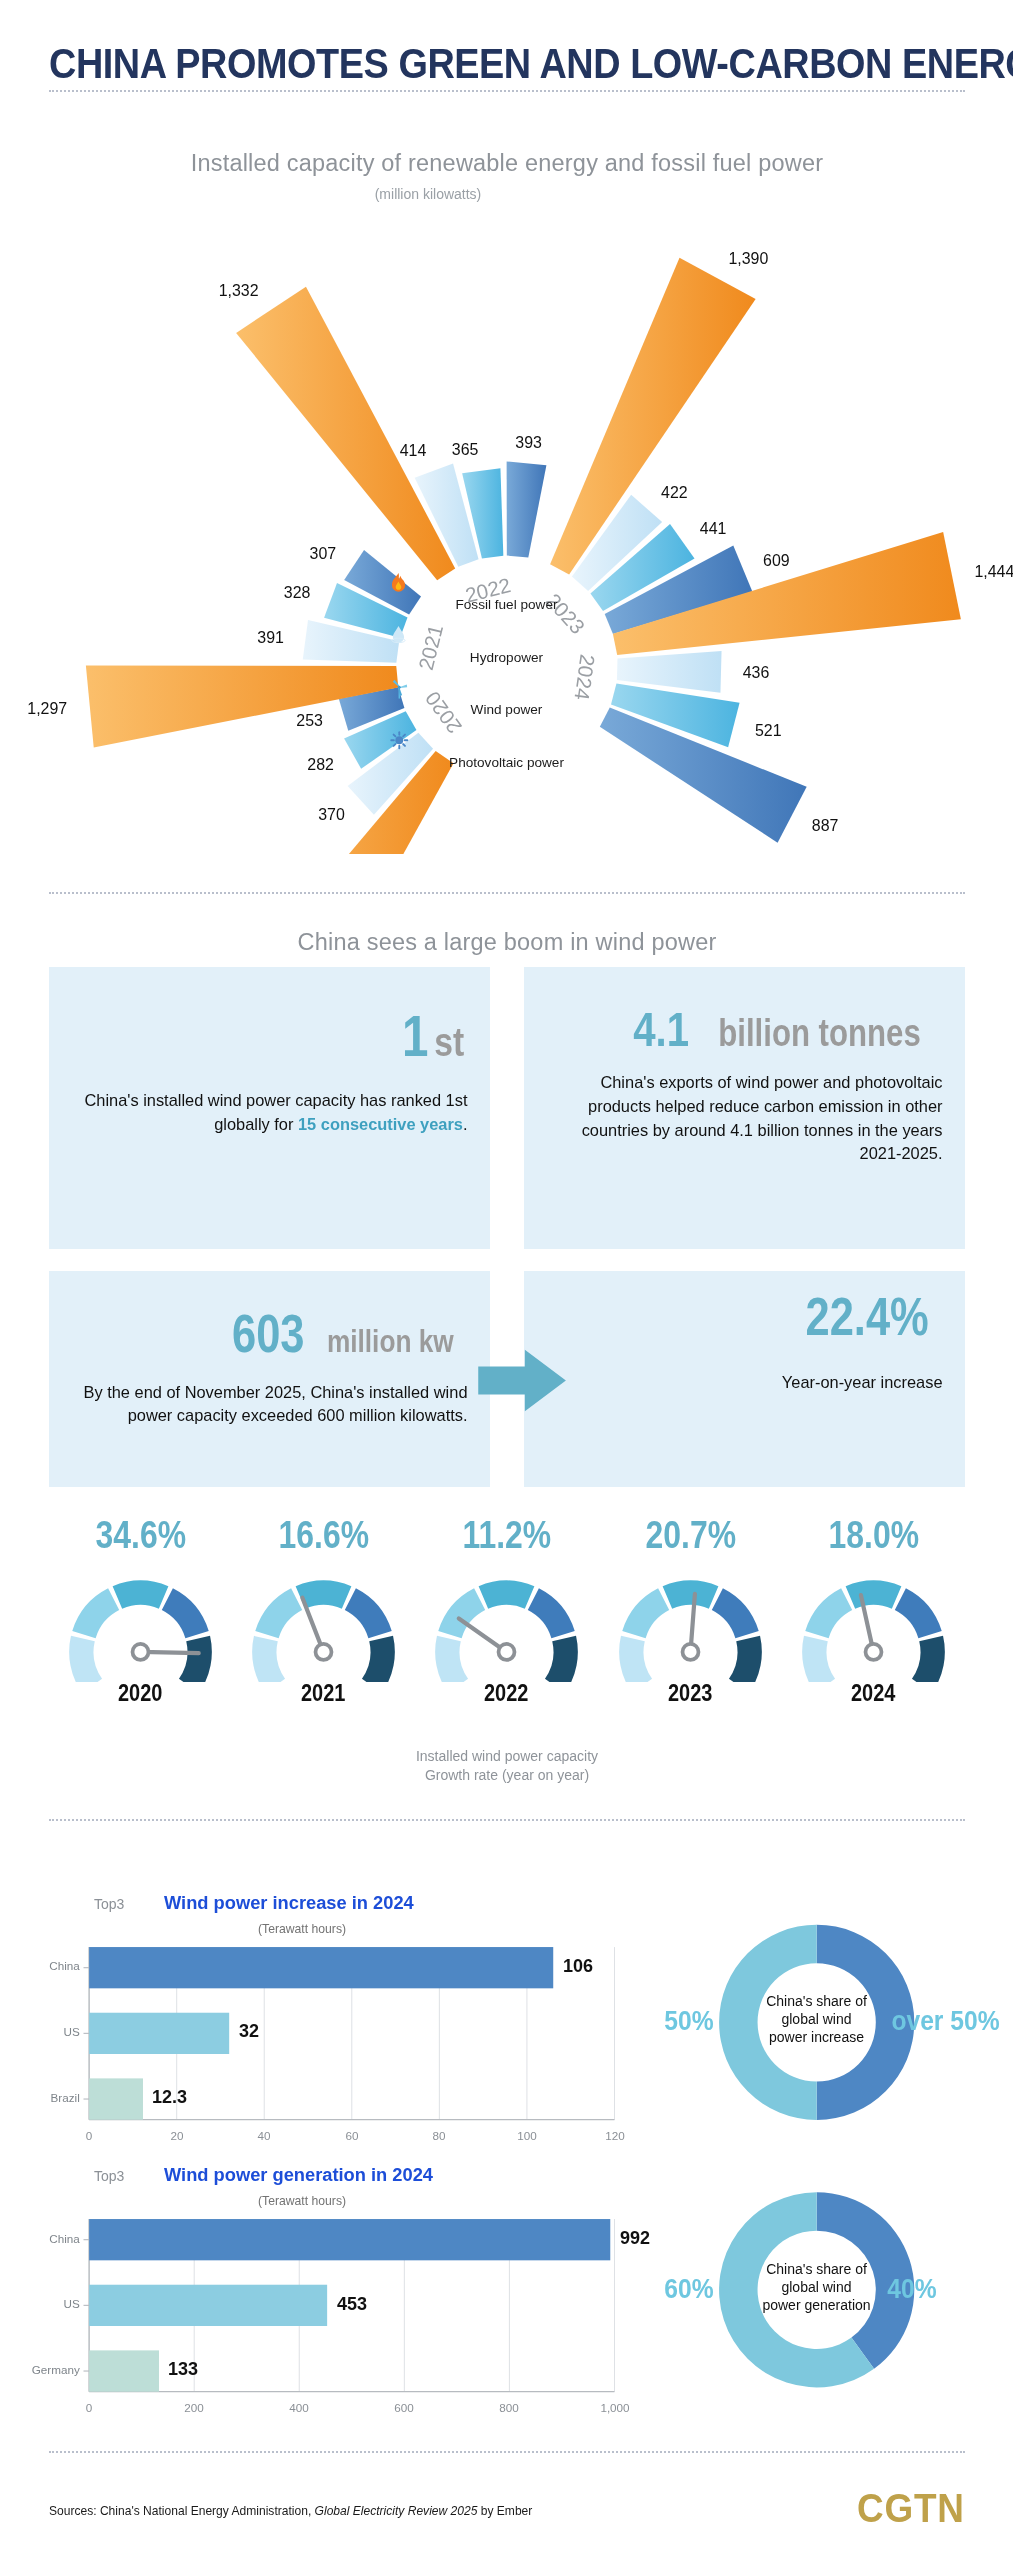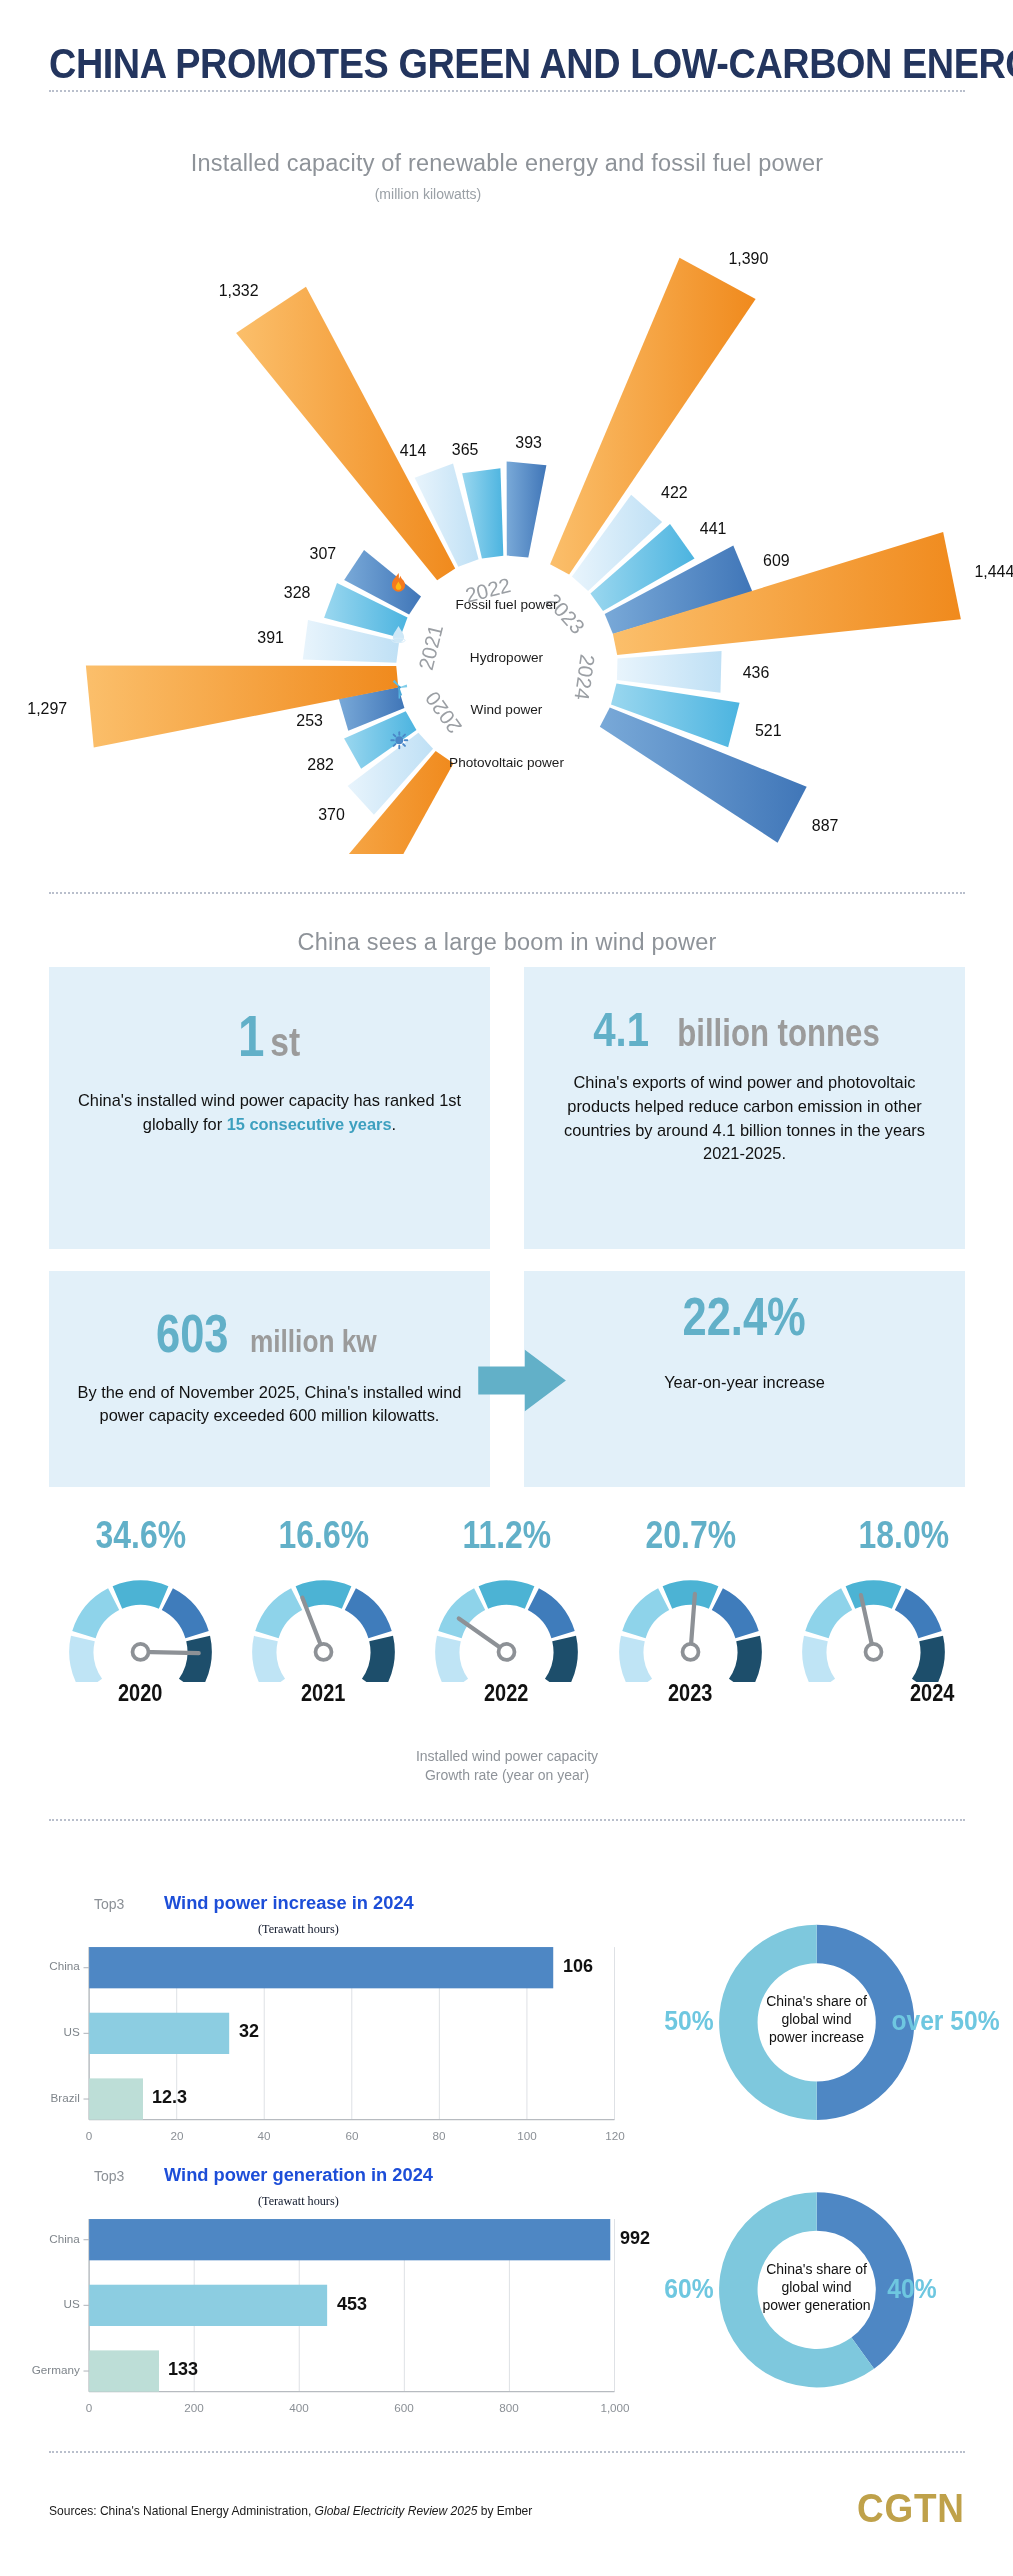--- a/index.html
+++ b/index.html
@@ -44,21 +44,21 @@
   .legend { position:absolute; left:389px; top:375px; width:235px; text-align:center; }
   .legend .row { margin-bottom:12.2px; }
   .legend .ic { display:block; height:24.4px; line-height:24.4px; font-size:20px; }
   .legend .lb { display:block; font-size:13.6px; color:#1c1c1c; margin-top:0.9px;
                 font-family:"Liberation Sans",sans-serif; }
 
   
   .cards { position:absolute; left:49px; width:916px; }
   .card {
     background:#e2f0f9; position:absolute;
-    text-align:center; padding:19px 22.5px;
+    text-align:right; padding:19px 22.5px;
   }
   .bignum {
     font-family:"Liberation Sans Narrow","Liberation Sans",sans-serif;
     font-weight:bold; color:#62b0c8; line-height:1;
     transform:scaleX(0.82); transform-origin:center;
     display:inline-block;
   }
   .bigunit {
     font-family:"Liberation Sans Narrow","Liberation Sans",sans-serif;
     font-weight:bold; color:#9b9b9b; line-height:1;
@@ -85,22 +85,22 @@
   }
   .gcap {
     position:absolute; left:0; width:1014px; text-align:center;
     font-family:"Liberation Sans Narrow","Liberation Sans",sans-serif;
     font-size:14px; color:#8e9399; line-height:1.3;
   }
   .btop3 { position:absolute; font-size:14px; color:#8b9096;
            font-family:"Liberation Sans Narrow","Liberation Sans",sans-serif; }
   .btitle { position:absolute; font-size:18.3px; font-weight:bold; color:#1d4ed8;
             font-family:"Liberation Sans",sans-serif; }
-  .bunit { position:absolute; font-size:12.2px; color:#0f172a;
-           font-family:Liberation Serif, serif; }
+  .bunit { position:absolute; font-size:12.2px; color:#737373;
+           font-family:Liberation Sans, sans-serif; }
   .bcat { position:absolute; font-size:11.7px; color:#7f858b; text-align:right;
           font-family:"Liberation Sans",sans-serif; }
   .bval { position:absolute; font-size:18px; font-weight:bold; color:#111;
           font-family:"Liberation Sans",sans-serif; }
   .btick { position:absolute; font-size:11.7px; color:#8b9096; text-align:center;
            font-family:"Liberation Sans",sans-serif; }
 
   .donutlabel {
     position:absolute; font-family:"Liberation Sans Narrow","Liberation Sans",sans-serif;
     font-weight:bold; font-size:28px; color:#6ec7e0; white-space:nowrap;
@@ -344,21 +344,21 @@
          <path d="M27.744444634036604 143.59180916267948 A76 76 0 0 1 15.94787507632212 82.90371986986628 L41.281496760738236 88.75244728280676 A50 50 0 0 0 49.0423977855504 128.6788218175523 Z" fill="#bfe4f5"></path>
             <path d="M17.320838546809313 77.77975044107198 A76 76 0 0 1 55.496722019794454 32.283504161684036 L67.30047501302266 55.449673790581606 A50 50 0 0 0 42.18476220184823 85.38141476386315 Z" fill="#8ed3ea"></path>
             <path d="M60.304434234815204 30.04163113761453 A76 76 0 0 1 119.69556576518482 30.041631137614544 L109.5365564244637 53.974757327377986 A50 50 0 0 0 70.46344357553632 53.97475732737798 Z" fill="#4cb3d4"></path>
             <path d="M124.50327798020555 32.28350416168405 A76 76 0 0 1 162.6791614531907 77.779750441072 L137.81523779815177 85.38141476386316 A50 50 0 0 0 112.69952498697734 55.44967379058161 Z" fill="#3f7cbb"></path>
             <path d="M164.05212492367787 82.90371986986626 A76 76 0 0 1 152.25555536596337 143.5918091626795 L130.9576022144496 128.67882181755232 A50 50 0 0 0 138.71850323926176 88.75244728280676 Z" fill="#1d4e6b"></path>
          <line x1="90" y1="100" x2="94.7" y2="38.2" stroke="#8d9196" stroke-width="4.5" stroke-linecap="round"></line>
          <circle cx="90" cy="100" r="8.5" fill="#fff" stroke="#8d9196" stroke-width="4"></circle>
        </svg>
        <div><span class="gyear">2023</span></div>
         </div>
-        <div class="gauge" style="left: 740px; top: 0px; text-align: right;">
+        <div class="gauge" style="left: 740px; top: 0px;">
           <div><span class="gpct">18.0%</span></div>
        <svg width="169" height="124" style="display:block;margin-top:3.8px" viewBox="0 0 180 132">
          <path d="M27.744444634036604 143.59180916267948 A76 76 0 0 1 15.94787507632212 82.90371986986628 L41.281496760738236 88.75244728280676 A50 50 0 0 0 49.0423977855504 128.6788218175523 Z" fill="#bfe4f5"></path>
             <path d="M17.320838546809313 77.77975044107198 A76 76 0 0 1 55.496722019794454 32.283504161684036 L67.30047501302266 55.449673790581606 A50 50 0 0 0 42.18476220184823 85.38141476386315 Z" fill="#8ed3ea"></path>
             <path d="M60.304434234815204 30.04163113761453 A76 76 0 0 1 119.69556576518482 30.041631137614544 L109.5365564244637 53.974757327377986 A50 50 0 0 0 70.46344357553632 53.97475732737798 Z" fill="#4cb3d4"></path>
             <path d="M124.50327798020555 32.28350416168405 A76 76 0 0 1 162.6791614531907 77.779750441072 L137.81523779815177 85.38141476386316 A50 50 0 0 0 112.69952498697734 55.44967379058161 Z" fill="#3f7cbb"></path>
             <path d="M164.05212492367787 82.90371986986626 A76 76 0 0 1 152.25555536596337 143.5918091626795 L130.9576022144496 128.67882181755232 A50 50 0 0 0 138.71850323926176 88.75244728280676 Z" fill="#1d4e6b"></path>
          <line x1="90" y1="100" x2="76.6" y2="39.5" stroke="#8d9196" stroke-width="4.5" stroke-linecap="round"></line>
          <circle cx="90" cy="100" r="8.5" fill="#fff" stroke="#8d9196" stroke-width="4"></circle>
        </svg>

